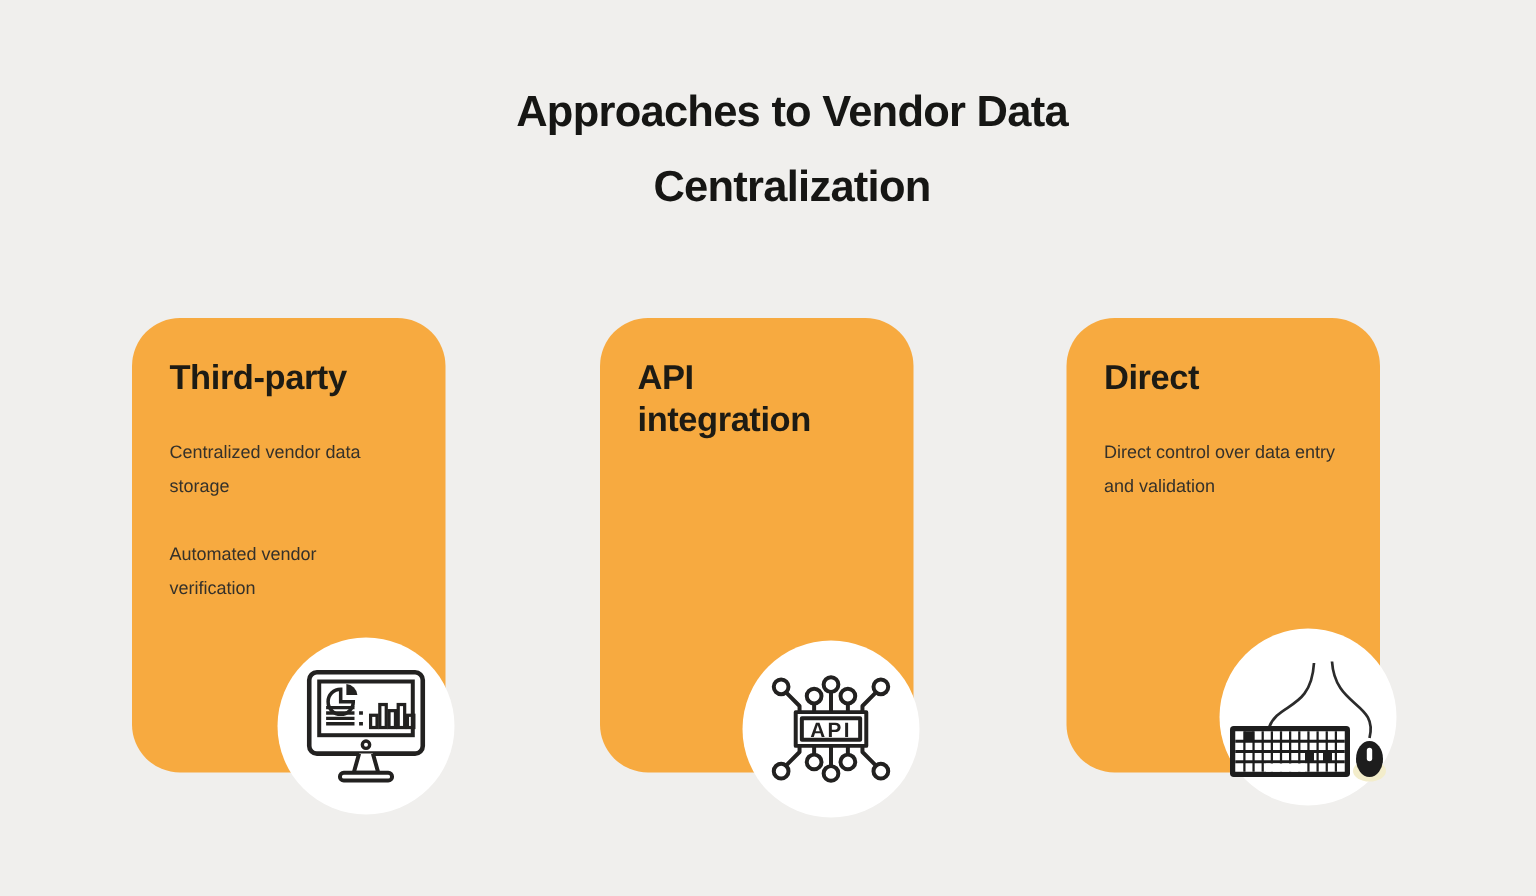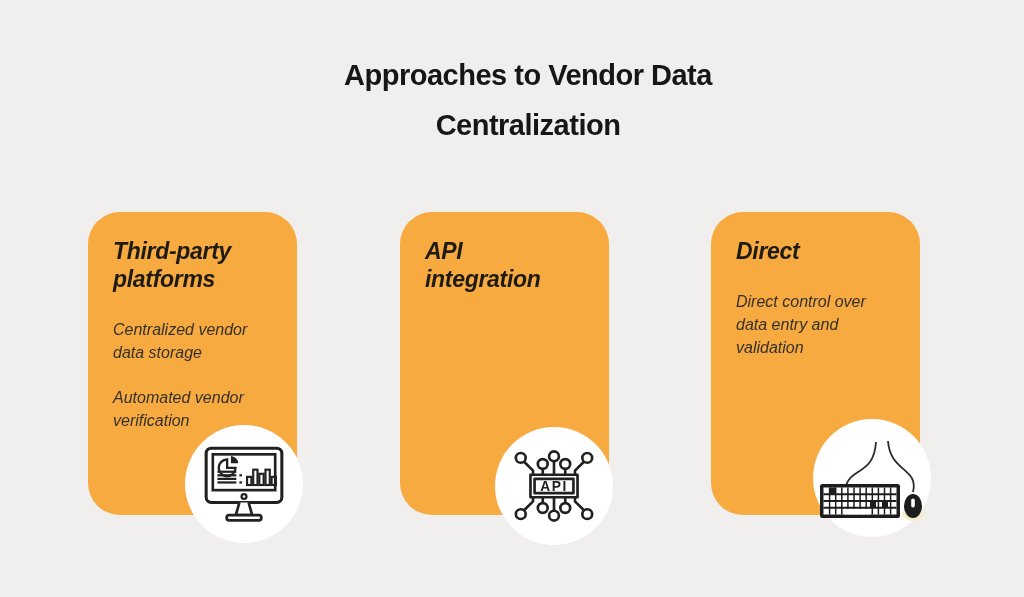--- a/index.html
+++ b/index.html
@@ -12,31 +12,30 @@
   .stage{position:absolute;left:0;top:0;width:1024px;height:597px;}
   .title{
     position:absolute;top:50px;left:16px;width:1024px;
     text-align:center;font-weight:bold;font-size:29px;line-height:50px;
     letter-spacing:-0.5px;color:#161614;margin:0;
   }
   .card{
     position:absolute;top:212px;width:209px;height:303px;
     background:#F7AA40;border-radius:32px;box-sizing:border-box;
     padding:25px 22px 0 25px;
-    font-style:italic;
   }
   .card-1{left:88px}
   .card-2{left:400px}
   .card-3{left:711px}
   .card h2{
     margin:0 0 25px 0;font-size:23px;line-height:28px;font-weight:bold;
     color:#1D1B14;letter-spacing:-0.3px;
   }
   .card p{
-    margin:0 0 22px 0;font-size:16px;line-height:23px;
+    margin:0 0 22px 0;font-size:12px;line-height:23px;
     color:#35312A;max-width:158px;
   }
   .card p.narrow{max-width:142px;}
   .badge{
     position:absolute;width:118px;height:118px;border-radius:50%;
     background:#FFFFFF;display:flex;align-items:center;justify-content:center;
     z-index:2;
   }
   .badge-1{left:185px;top:425px}
   .badge-2{left:495px;top:427px}
@@ -49,21 +48,20 @@
 <div class="stage">
 
   <h1 class="title">
     <div>Approaches to Vendor Data</div>
     <div>Centralization</div>
   </h1>
 
   <div class="card card-1">
     <h2>
       <div>Third-party</div>
-      <div>platforms</div>
     </h2>
     <p>Centralized vendor data storage</p>
     <p>Automated vendor verification</p>
   </div>
 
   <div class="card card-2">
     <h2>
       <div>API</div>
       <div>integration</div>
     </h2>

